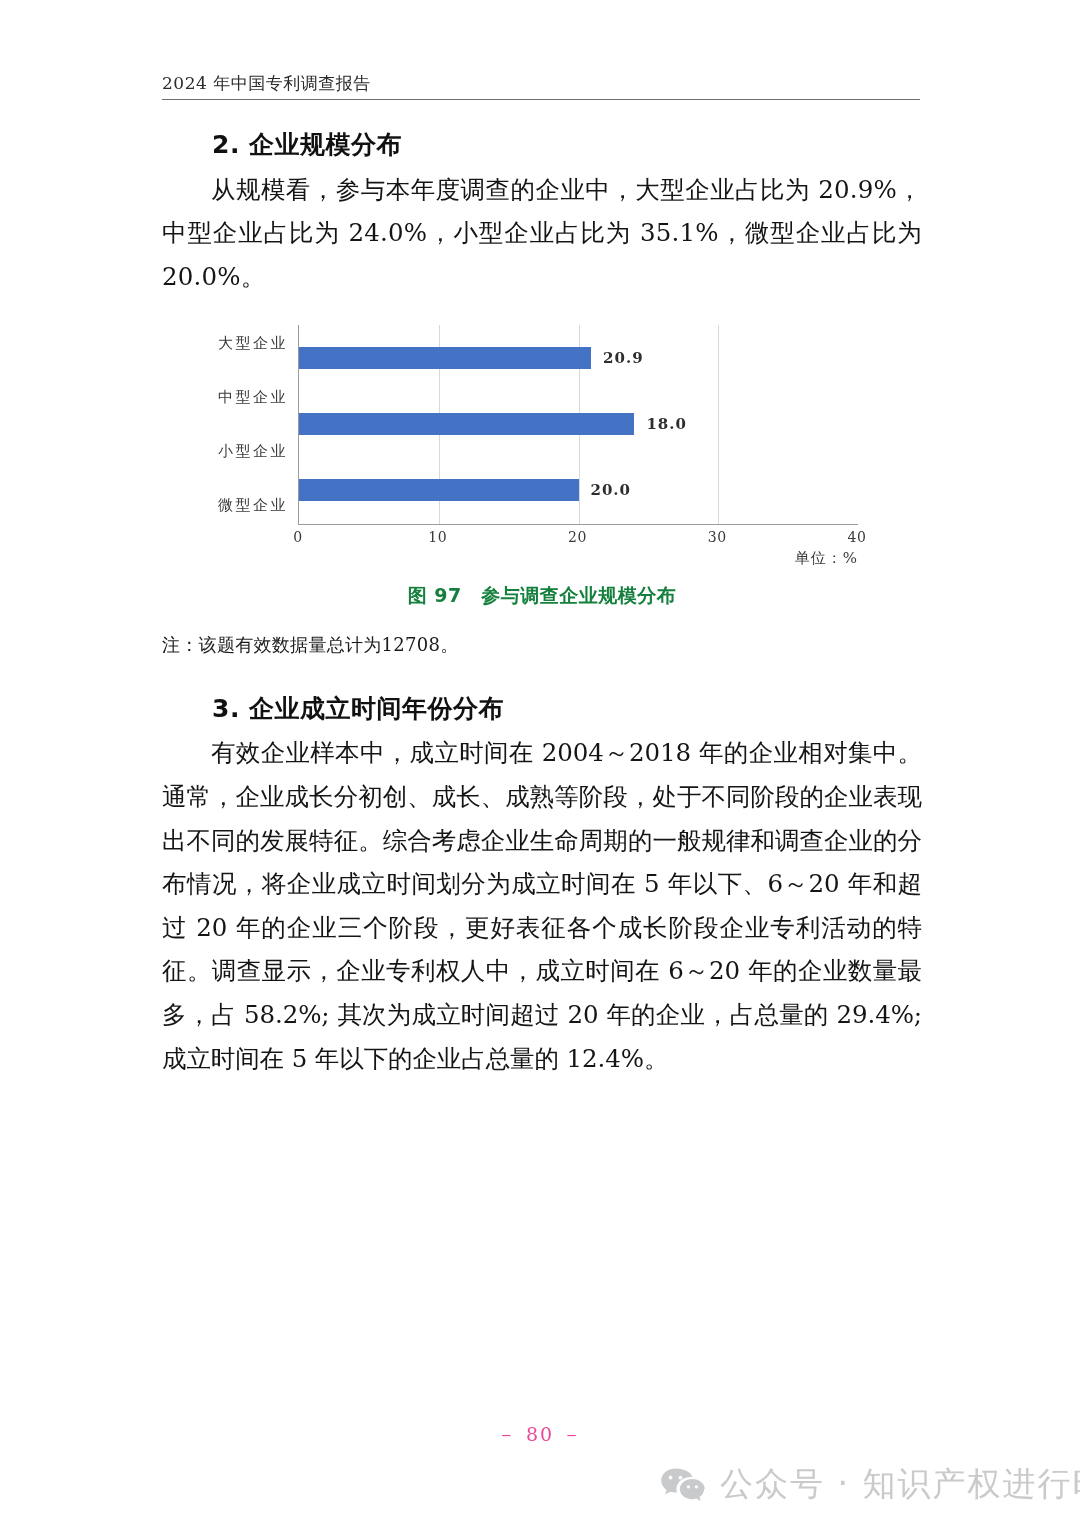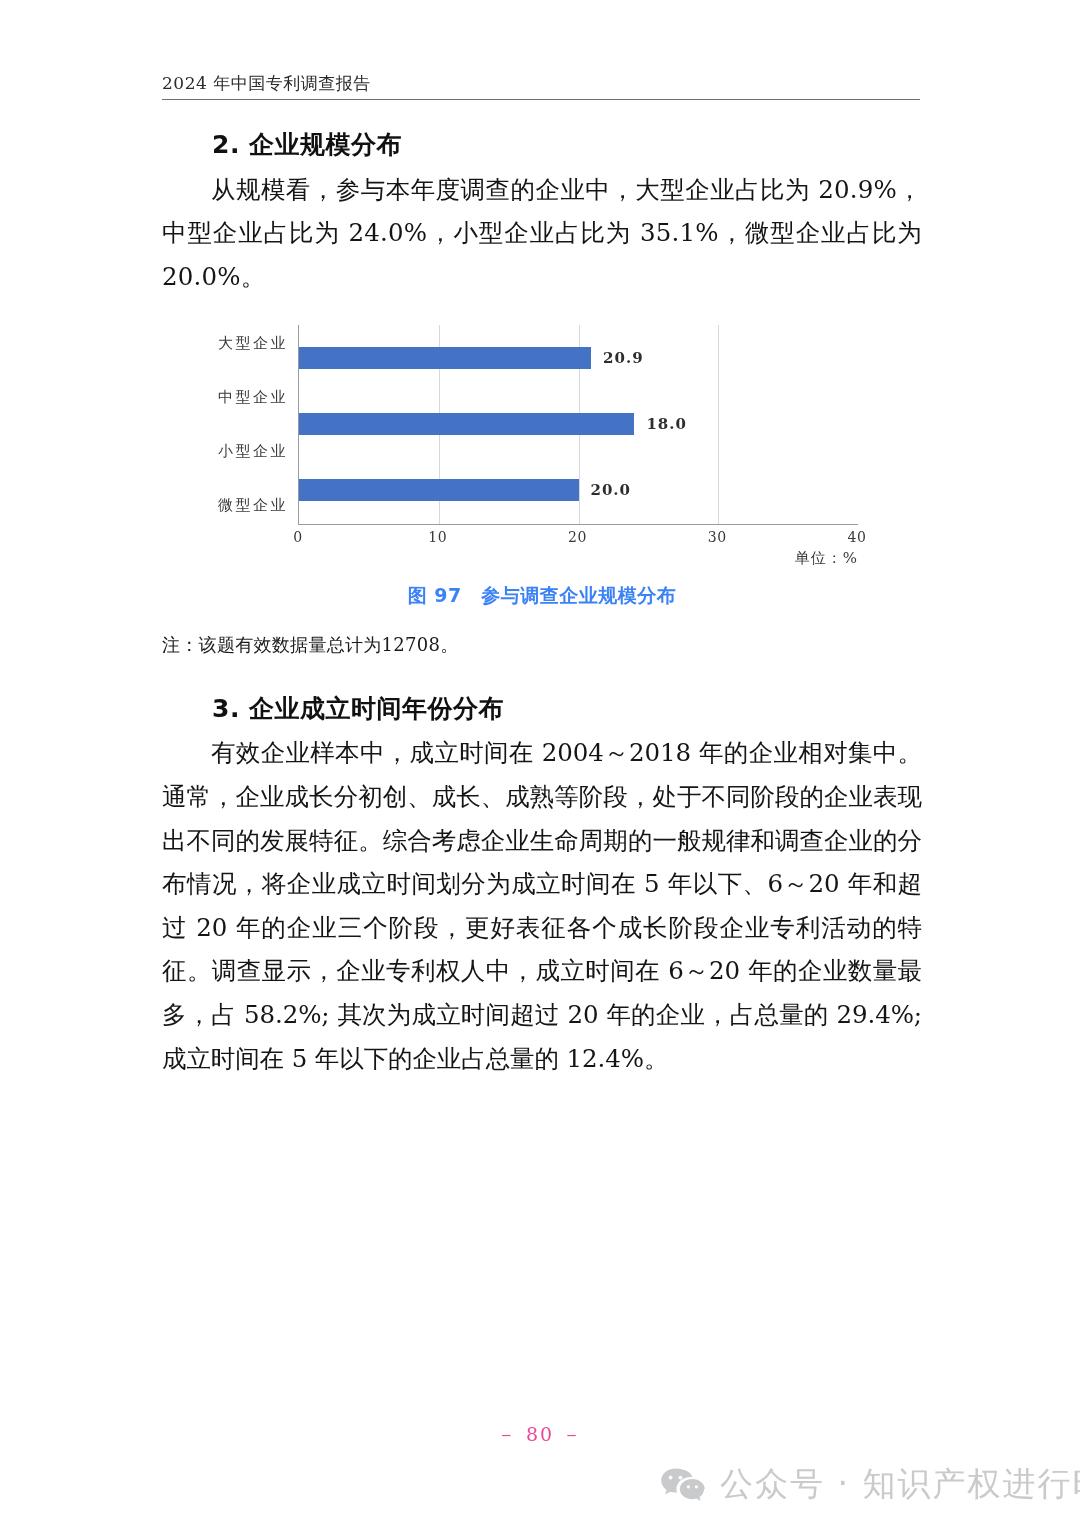--- a/index.html
+++ b/index.html
@@ -184,21 +184,21 @@
     color: #3a3a3a;
     letter-spacing: 1px;
   }
 
   .figure-caption {
     margin-top: 18px;
     text-align: center;
     font-family: "DejaVu Sans", "Liberation Sans", sans-serif;
     font-weight: bold;
     font-size: 19px;
-    color: #3b82f6;
+    color: #15803d;
     letter-spacing: 0.5px;
   }
 
   p.figure-note {
     margin: 22px 0 0 0;
     font-size: 18px;
     color: #1a1a1a;
     letter-spacing: 0.3px;
     line-height: 1.5;
   }

